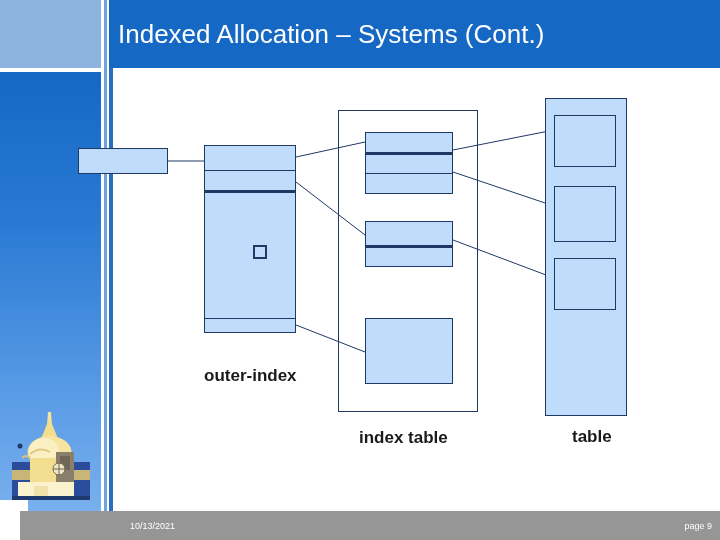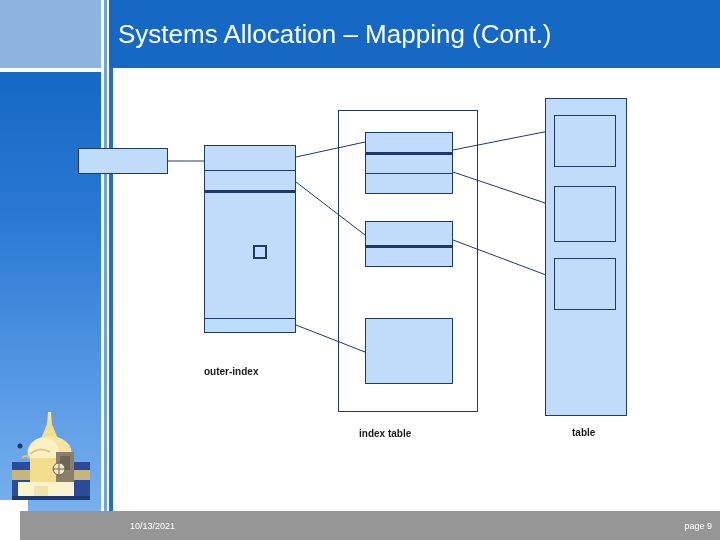--- a/index.html
+++ b/index.html
@@ -123,21 +123,21 @@
   }
   .glyph-box {
     position: absolute;
     border: 2px solid #1F3864;
     box-sizing: border-box;
     background: transparent;
   }
   .diagram-label {
     position: absolute;
     color: #1A1A1A;
-    font-size: 10px;
+    font-size: 17px;
     font-weight: bold;
     white-space: nowrap;
   }
   svg.connectors {
     position: absolute;
     left: 0; top: 0;
     width: 720px; height: 540px;
     pointer-events: none;
   }
 
@@ -202,21 +202,21 @@
     <path d="M45 57 h12 M51 51 v12" stroke="#6F6657" stroke-width="1"></path>
     <path d="M22 42 q10 -8 20 -2" stroke="#DCC980" stroke-width="2" fill="none"></path>
     <rect x="10" y="70" width="56" height="16" fill="#FBF2CE"></rect>
     <rect x="26" y="74" width="14" height="12" fill="#F0E2A8"></rect>
     <path d="M14 46 q4 -4 8 0" stroke="#D9C47A" stroke-width="2" fill="none"></path>
     <circle cx="12" cy="34" r="2.5" fill="#1E3A6E"></circle>
     <rect x="4" y="84" width="78" height="4" fill="#1E3A6E"></rect>
   </svg>
 
   <div class="title-banner"></div>
-  <div class="title-text">Systems Allocation – Mapping (Cont.)</div>
+  <div class="title-text">Indexed Allocation – Systems (Cont.)</div>
 
   <div class="canvas"></div>
 
   <svg class="connectors">
     <g stroke="#1F3864" stroke-width="1" fill="none">
       <line x1="168" y1="161" x2="204" y2="161"></line>
       <line x1="296" y1="157" x2="365" y2="142"></line>
       <line x1="296" y1="182" x2="365" y2="235"></line>
       <line x1="296" y1="325" x2="365" y2="352"></line>
       <line x1="453" y1="150" x2="554" y2="130"></line>

